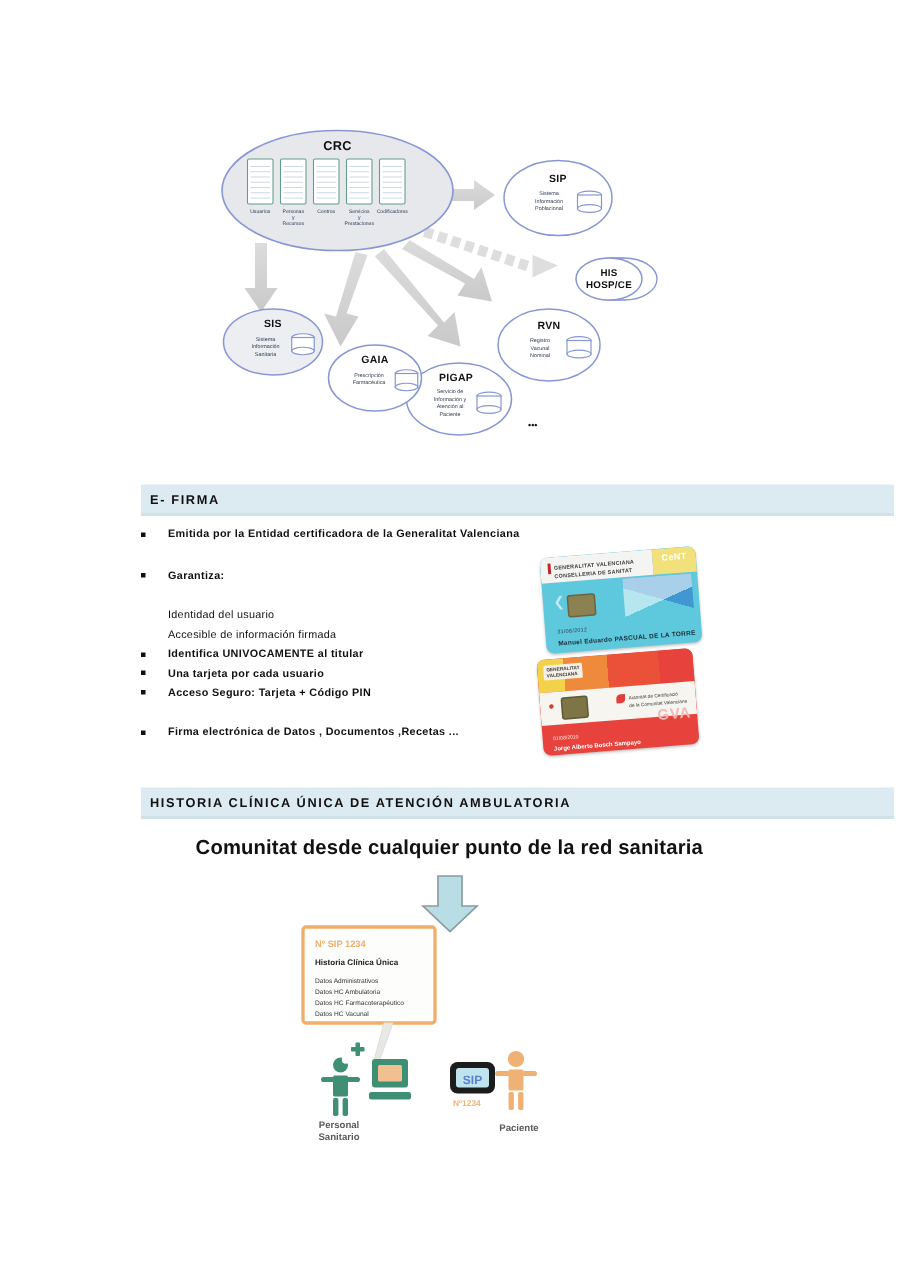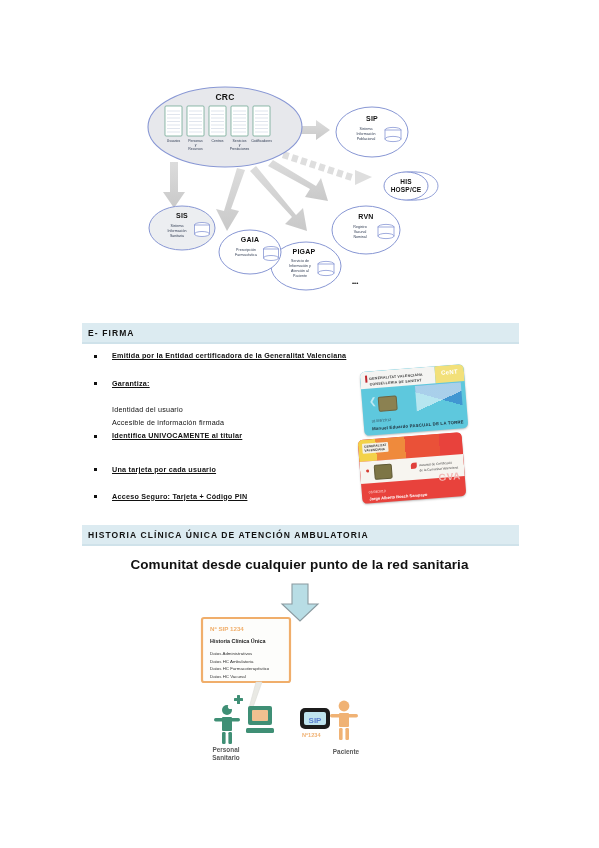--- a/index.html
+++ b/index.html
@@ -28,22 +28,22 @@
 
   .node-title {
     font-weight: bold;
     letter-spacing: .2px;
     fill: #111;
   }
 
   
   .section-band {
     position: absolute;
-    left: 82px;
-    width: 437px;
+    left: 94px;
+    width: 502px;
     height: 21px;
     background: #dcebf1;
     border-bottom: 2px solid #cfe2ea;
     box-sizing: border-box;
   }
   .section-band .band-label {
     position: absolute;
     left: 6px;
     top: 5px;
     font-size: 8.5px;
@@ -64,21 +64,20 @@
   }
   .bullet-row {
     position: relative;
     padding-left: 22px;
     font-size: 7.2px;
     font-weight: bold;
     letter-spacing: .25px;
     color: #111;
     margin-bottom: 17px;
     line-height: 1.2;
-    text-decoration: underline;
   }
   .bullet-row .dot {
     position: absolute;
     left: 4px;
     top: 2.5px;
     width: 3px;
     height: 3px;
     background: #111;
   }
   .sub-lines {
@@ -383,31 +382,35 @@
 
 <div id="efirma-list">
   <div class="bullet-row" style="margin-bottom:19px;">
     <span class="dot"></span>
     <span>Emitida por la Entidad certificadora de la Generalitat Valenciana</span>
   </div>
   <div class="bullet-row" style="margin-bottom:44px;">
     <span class="dot"></span>
     <span>Garantiza:</span>
   </div>
-  <div class="bullet-row" style="margin-bottom:25px;">
+  <div class="bullet-row" style="margin-bottom:4px;">
     <span class="dot"></span>
     <span>Identifica UNIVOCAMENTE al titular</span>
   </div>
-  <div class="bullet-row" style="margin-bottom:18px;">
+  <div class="bullet-row" style="margin-bottom:4px;">
     <span class="dot"></span>
     <span>Una tarjeta por cada usuario</span>
   </div>
   <div class="bullet-row" style="margin-bottom:18px;">
     <span class="dot"></span>
     <span>Acceso Seguro: Tarjeta + Código PIN</span>
+  </div>
+  <div class="bullet-row">
+    <span class="dot"></span>
+    <span>Firma electrónica de Datos , Documentos ,Recetas ...</span>
   </div>
 </div>
 
 <div class="sub-lines">
   <div>Identidad del usuario</div>
   <div>Accesible de información firmada</div>
 </div>
 
 <div id="cards-wrap">
 

